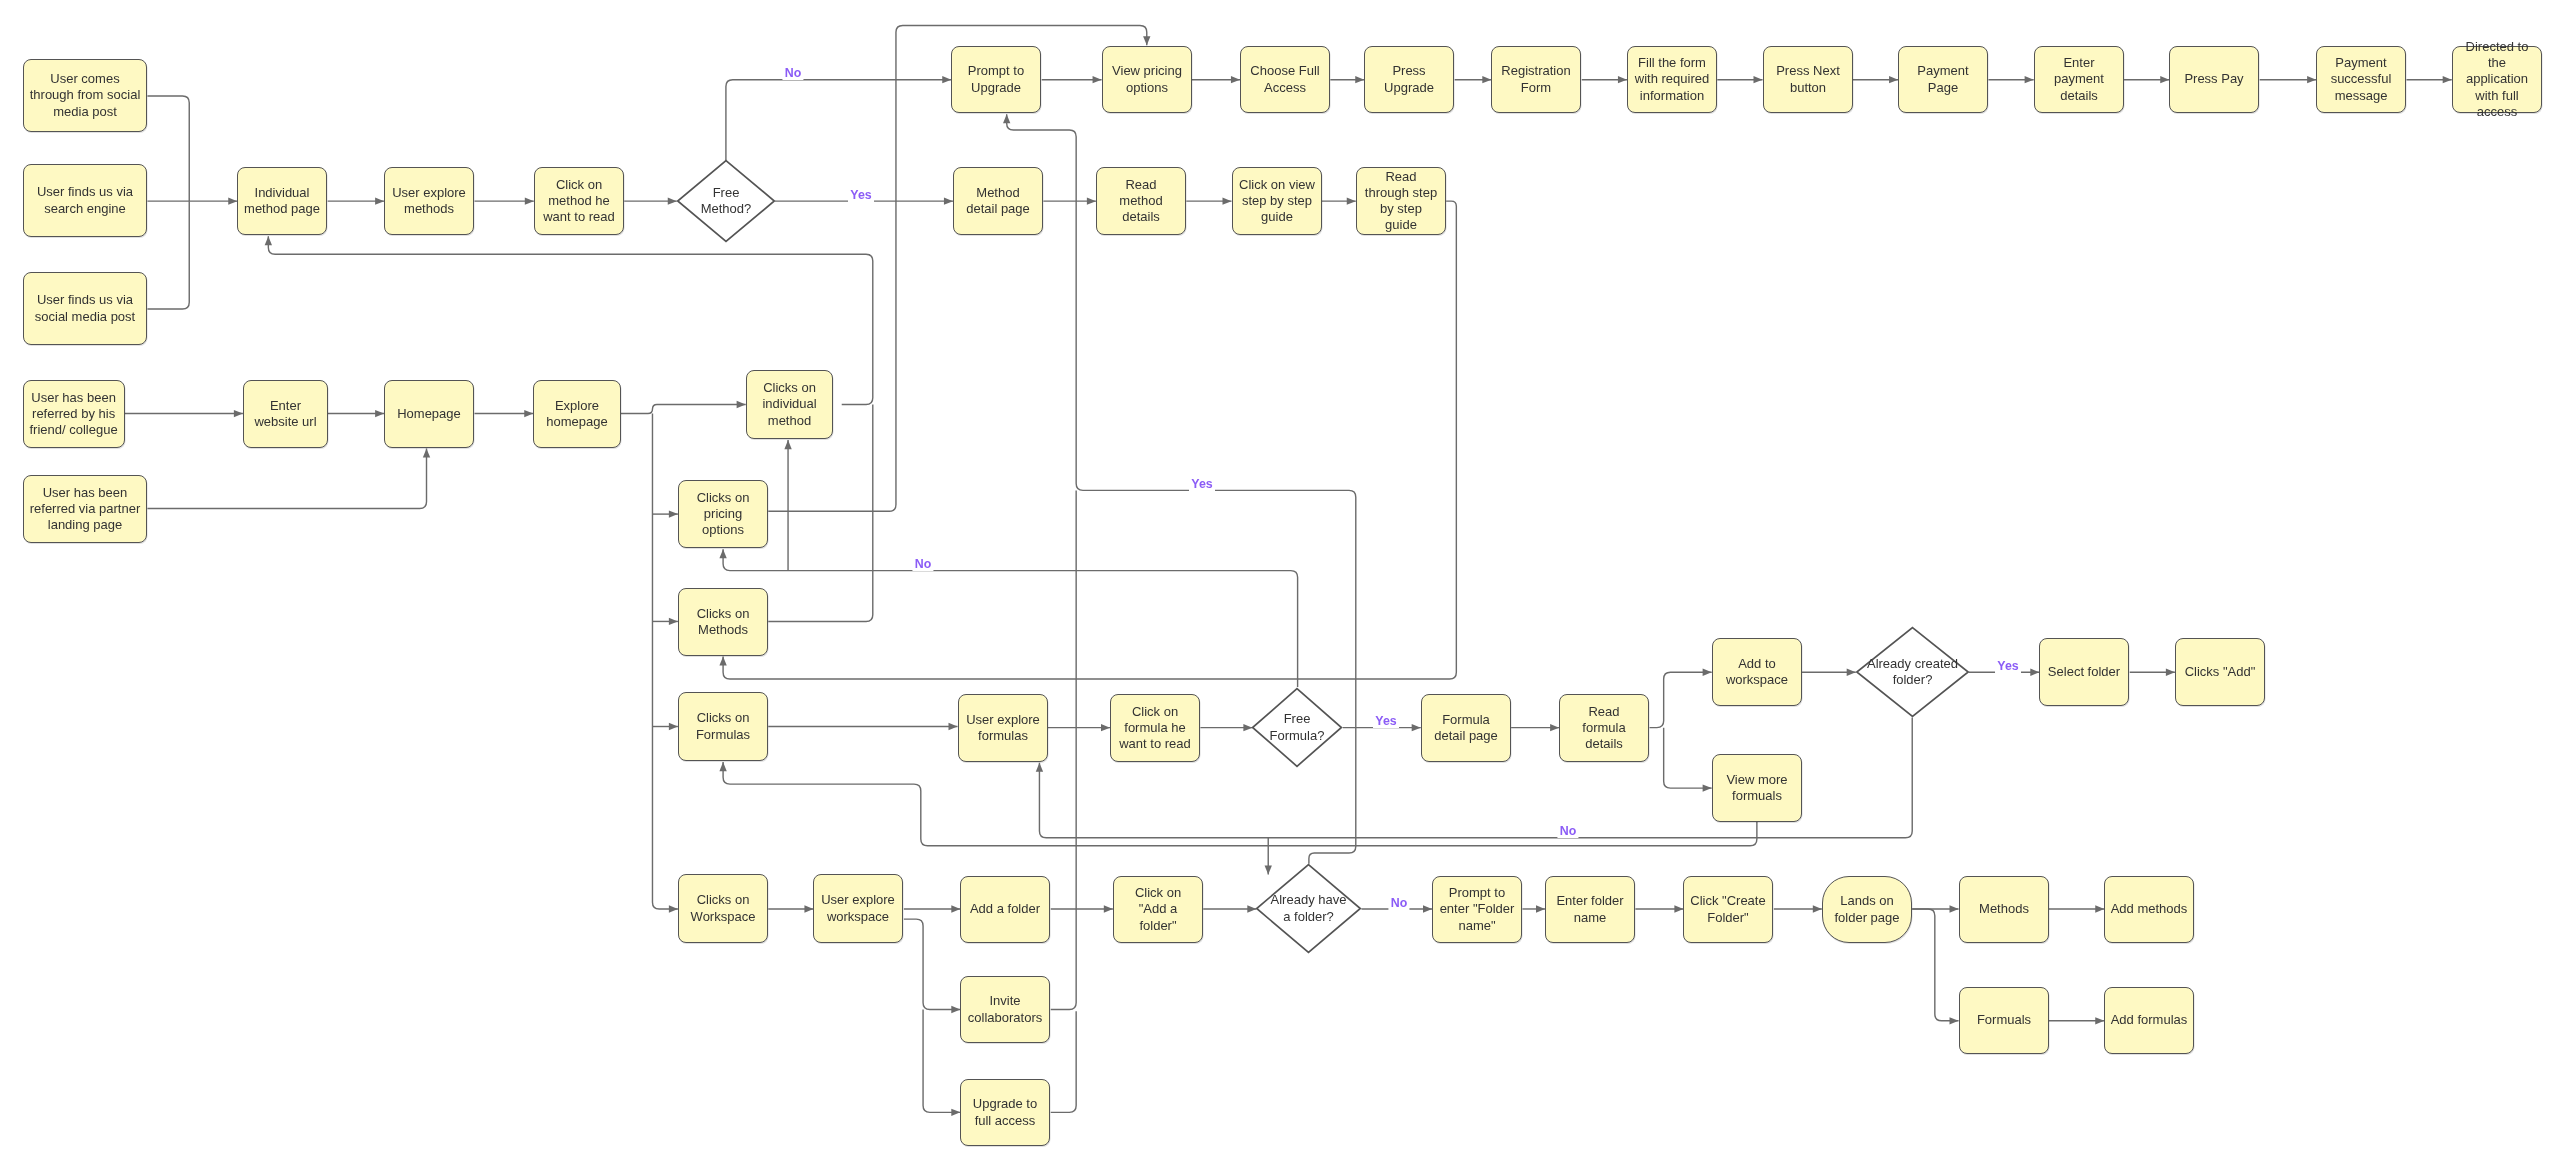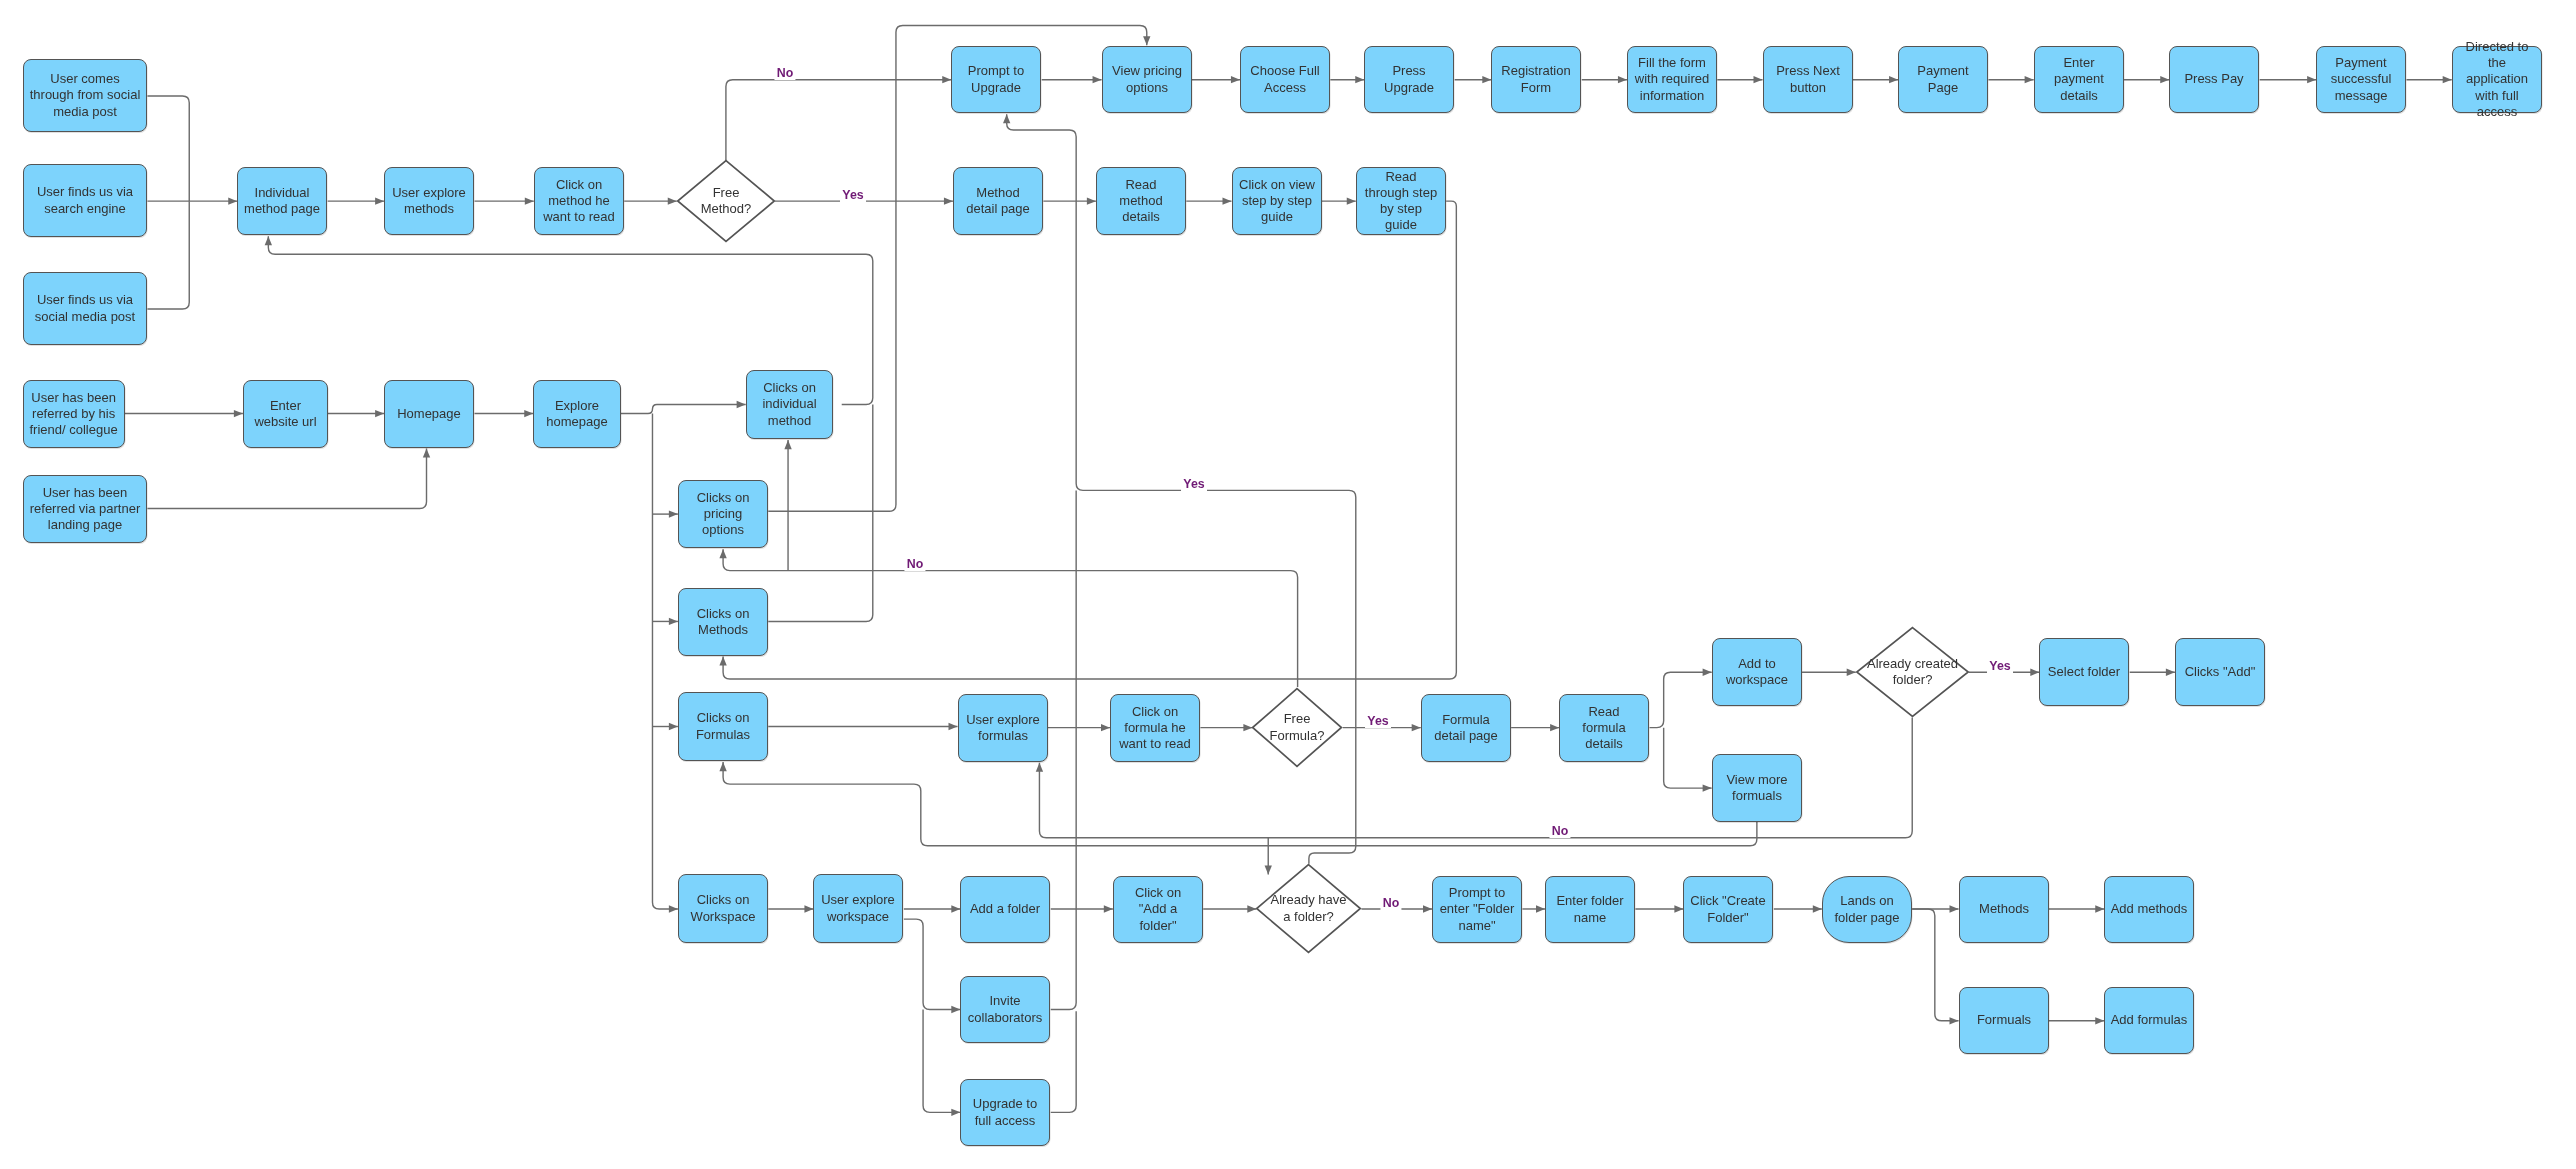--- a/index.html
+++ b/index.html
@@ -1,27 +1,27 @@
 <!DOCTYPE html>
 <html style="font-size:9px"><head>
 <meta charset="utf-8">
 <style>
   html,body{margin:0;padding:0;background:#ffffff;}
   body{width:2576px;height:1170px;position:relative;font-family:"Liberation Sans",sans-serif;}
   #canvas{position:absolute;left:0;top:0;width:2576px;height:1170px;}
   #edge-svg{position:absolute;left:0;top:0;}
-  .node{position:absolute;box-sizing:border-box;background:#7dd3fc;border:1.7px solid #545454;
+  .node{position:absolute;box-sizing:border-box;background:#fef9c3;border:1.7px solid #545454;
         border-radius:8px;display:flex;align-items:center;justify-content:center;text-align:center;
         font-size:13px;line-height:1.25;color:#333333;padding:2.3px 5.6px;
         box-shadow:0.6px 1.1px 0.6px rgba(0,0,0,0.12);}
   .node.diamond{border:none;background:transparent;box-shadow:none;padding:0;}
   .node.diamond svg{position:absolute;left:0;top:0;overflow:visible;}
   .node.diamond .dlabel{position:relative;width:82%;z-index:1;}
   .edge-label{position:absolute;transform:translate(-50%,-50%);background:#ffffff;
-        padding:0 2.3px;font-weight:bold;font-size:12.4px;color:#701a75;white-space:nowrap;}
+        padding:0 2.3px;font-weight:bold;font-size:12.4px;color:#8b5cf6;white-space:nowrap;margin-left:8px;}
 </style>
 </head>
 <body>
 
 <div id="canvas">
     <svg id="edge-svg" width="2576" height="1170" viewBox="0 0 4560 2071">
       <path d="M 261 170 L 323 170 Q 335 170 335 182 L 335 356" fill="none" stroke="#6b6b6b" stroke-width="2.5"></path>
       <path d="M 261 356 L 420 356" fill="none" stroke="#6b6b6b" stroke-width="2.5"></path>
       <polygon points="420,356 404,362.5 404,349.5" fill="#6b6b6b"></polygon>
       <path d="M 261 547 L 323 547 Q 335 547 335 535 L 335 356" fill="none" stroke="#6b6b6b" stroke-width="2.5"></path>

